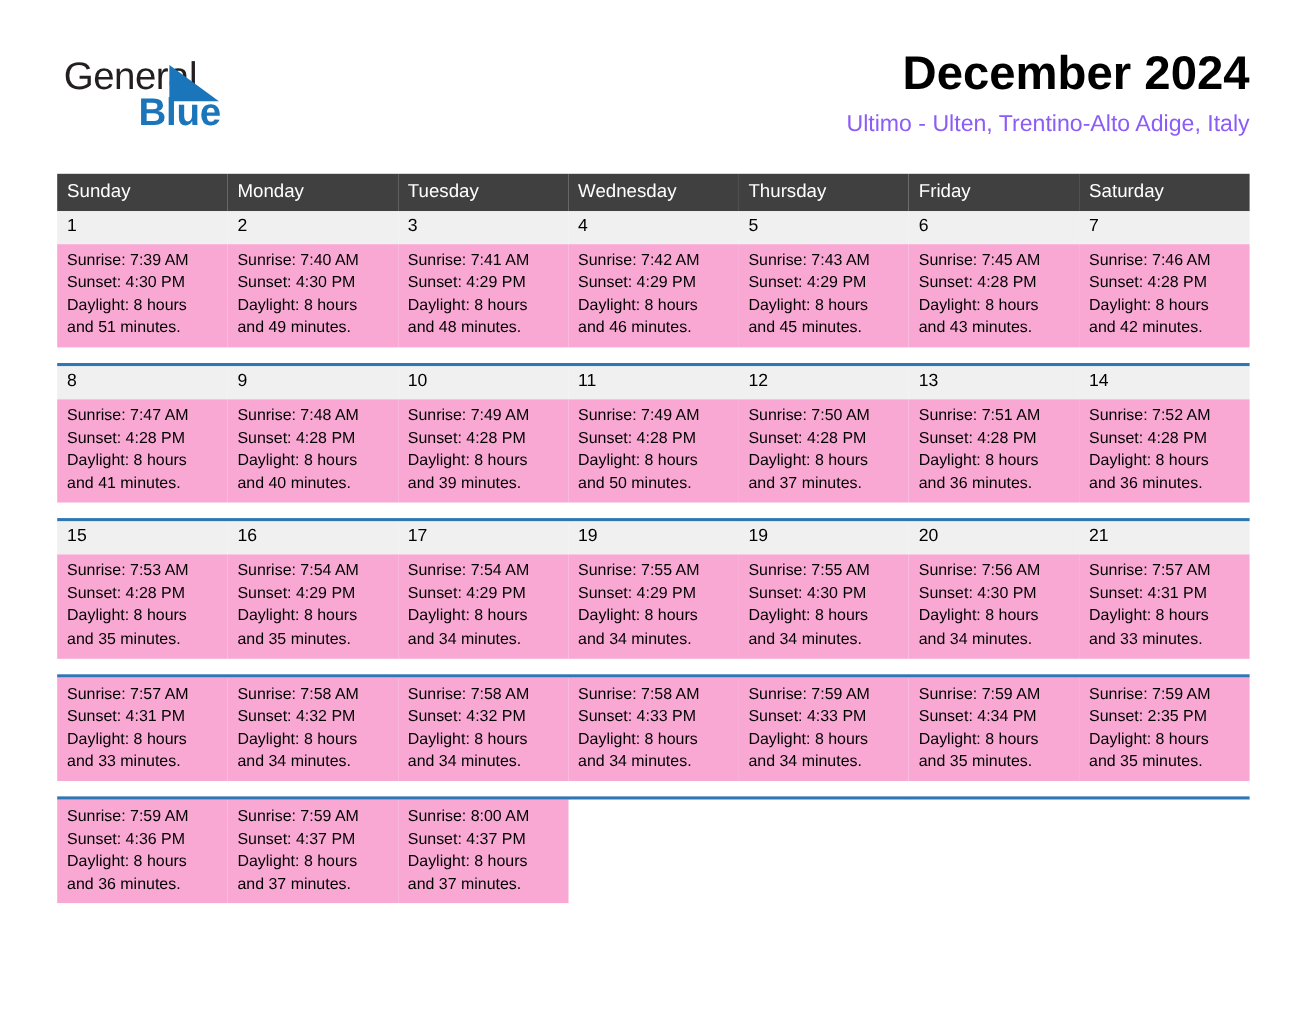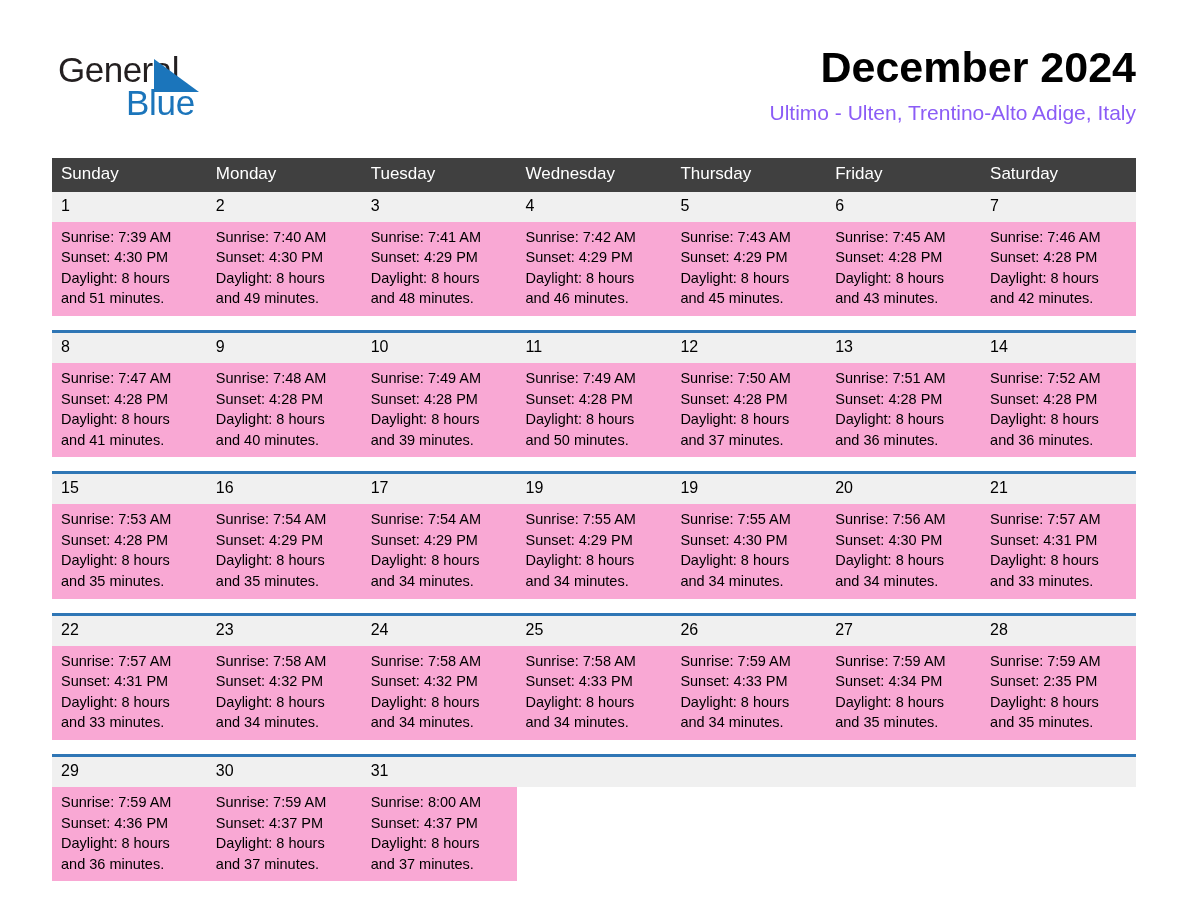--- a/index.html
+++ b/index.html
@@ -57,20 +57,21 @@
     border-top: 33px solid transparent;
   }
   .logo-blue {
     position: absolute;
     left: 68px;
     top: 33px;
     font-size: 35px;
     letter-spacing: -0.3px;
     color: #1b75bb;
     line-height: 1;
+    font-weight: bold;
   }
 
   .title-block {
     position: absolute;
     right: 52px;
     top: 44px;
     text-align: right;
   }
   .month-title {
     font-size: 43px;
@@ -349,29 +350,20 @@
             <span class="line">Daylight: 8 hours</span>
             <span class="line">and 33 minutes.</span>
           </td>
         </tr>
         <tr class="week-gap">
           <td colspan="7"></td>
         </tr>
         <tr class="week-sep">
           <td colspan="7"></td>
         </tr>
-        <tr class="daynum-row">
-          <td>22</td>
-          <td>23</td>
-          <td>24</td>
-          <td>25</td>
-          <td>26</td>
-          <td>27</td>
-          <td>28</td>
-        </tr>
         <tr class="detail-row">
           <td>
             <span class="line">Sunrise: 7:57 AM</span>
             <span class="line">Sunset: 4:31 PM</span>
             <span class="line">Daylight: 8 hours</span>
             <span class="line">and 33 minutes.</span>
           </td>
           <td>
             <span class="line">Sunrise: 7:58 AM</span>
             <span class="line">Sunset: 4:32 PM</span>
@@ -407,29 +399,20 @@
             <span class="line">Sunset: 2:35 PM</span>
             <span class="line">Daylight: 8 hours</span>
             <span class="line">and 35 minutes.</span>
           </td>
         </tr>
         <tr class="week-gap">
           <td colspan="7"></td>
         </tr>
         <tr class="week-sep">
           <td colspan="7"></td>
-        </tr>
-        <tr class="daynum-row">
-          <td>29</td>
-          <td>30</td>
-          <td>31</td>
-          <td></td>
-          <td></td>
-          <td></td>
-          <td></td>
         </tr>
         <tr class="detail-row">
           <td>
             <span class="line">Sunrise: 7:59 AM</span>
             <span class="line">Sunset: 4:36 PM</span>
             <span class="line">Daylight: 8 hours</span>
             <span class="line">and 36 minutes.</span>
           </td>
           <td>
             <span class="line">Sunrise: 7:59 AM</span>

